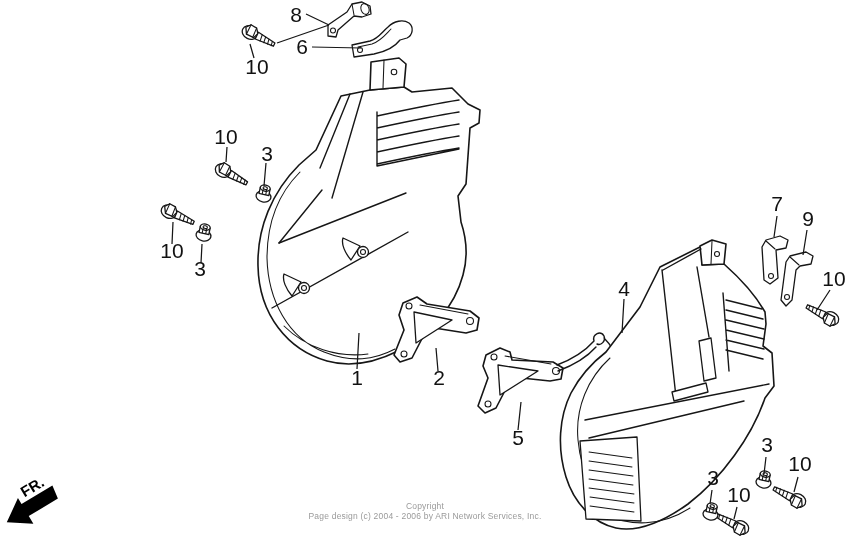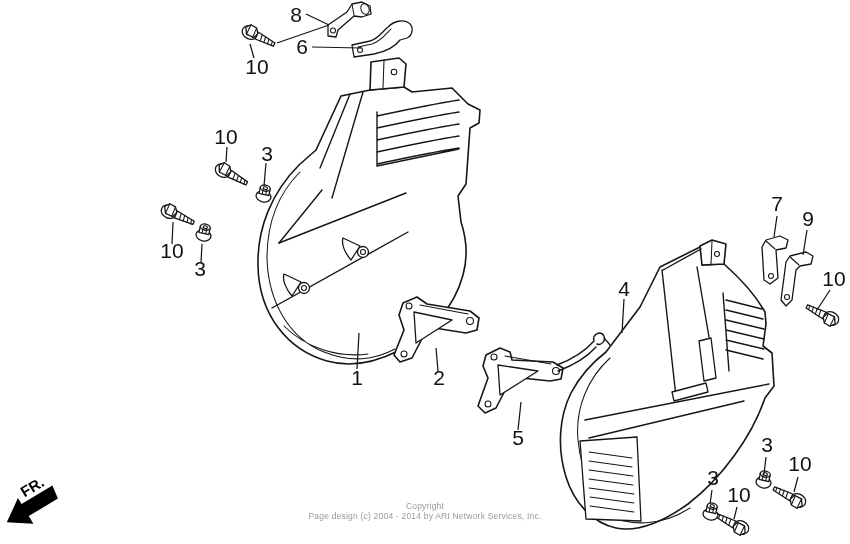--- a/index.html
+++ b/index.html
@@ -204,16 +204,16 @@
   </g>
 
   <g transform="translate(32,506) rotate(-31)">
     <path d="M -30,1 L -8,-14 L -8,-7 L 28,-7 L 26,7 L -8,7 L -8,16 Z" fill="#000"></path>
     <text class="frtxt" x="-2" y="-11">FR.</text>
   </g>
 </svg>
 
 <div class="copyright">
   <div>Copyright</div>
-  <div>Page design (c) 2004 - 2014 by ARI Network Services, Inc.</div>
+  <div>Page design (c) 2004 - 2006 by ARI Network Services, Inc.</div>
 </div>
 
 </div>
 
 </body></html>

